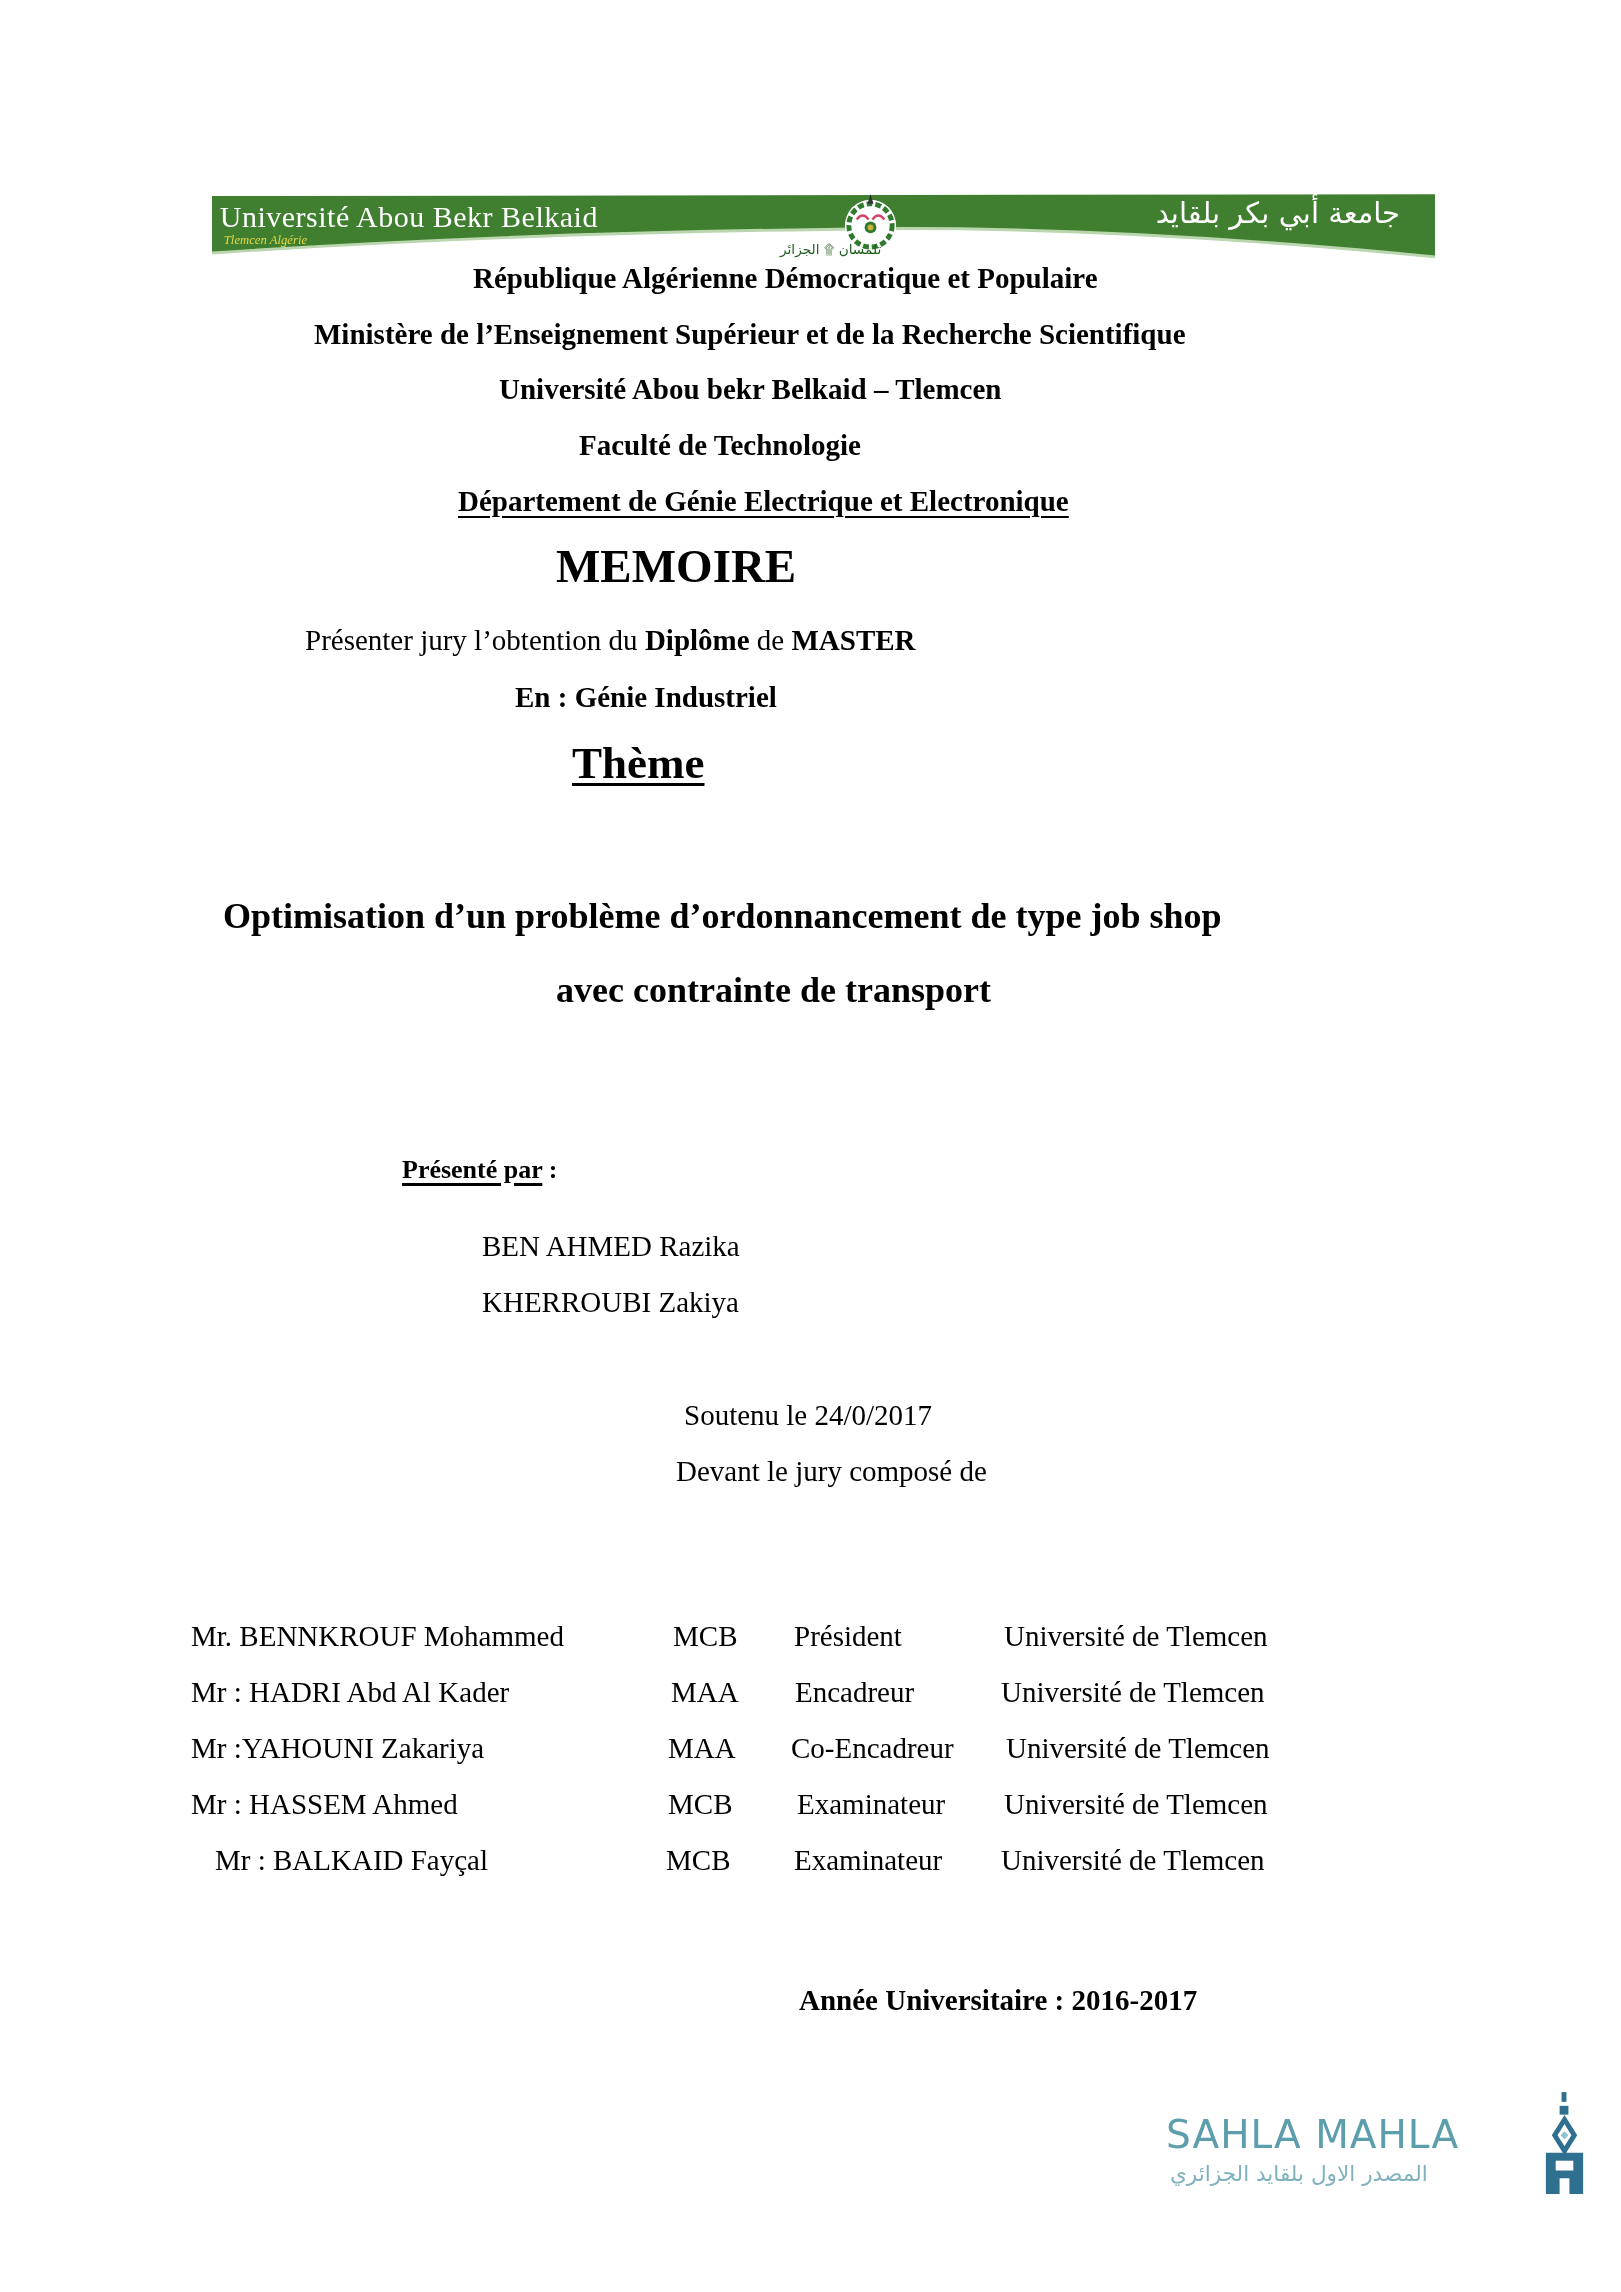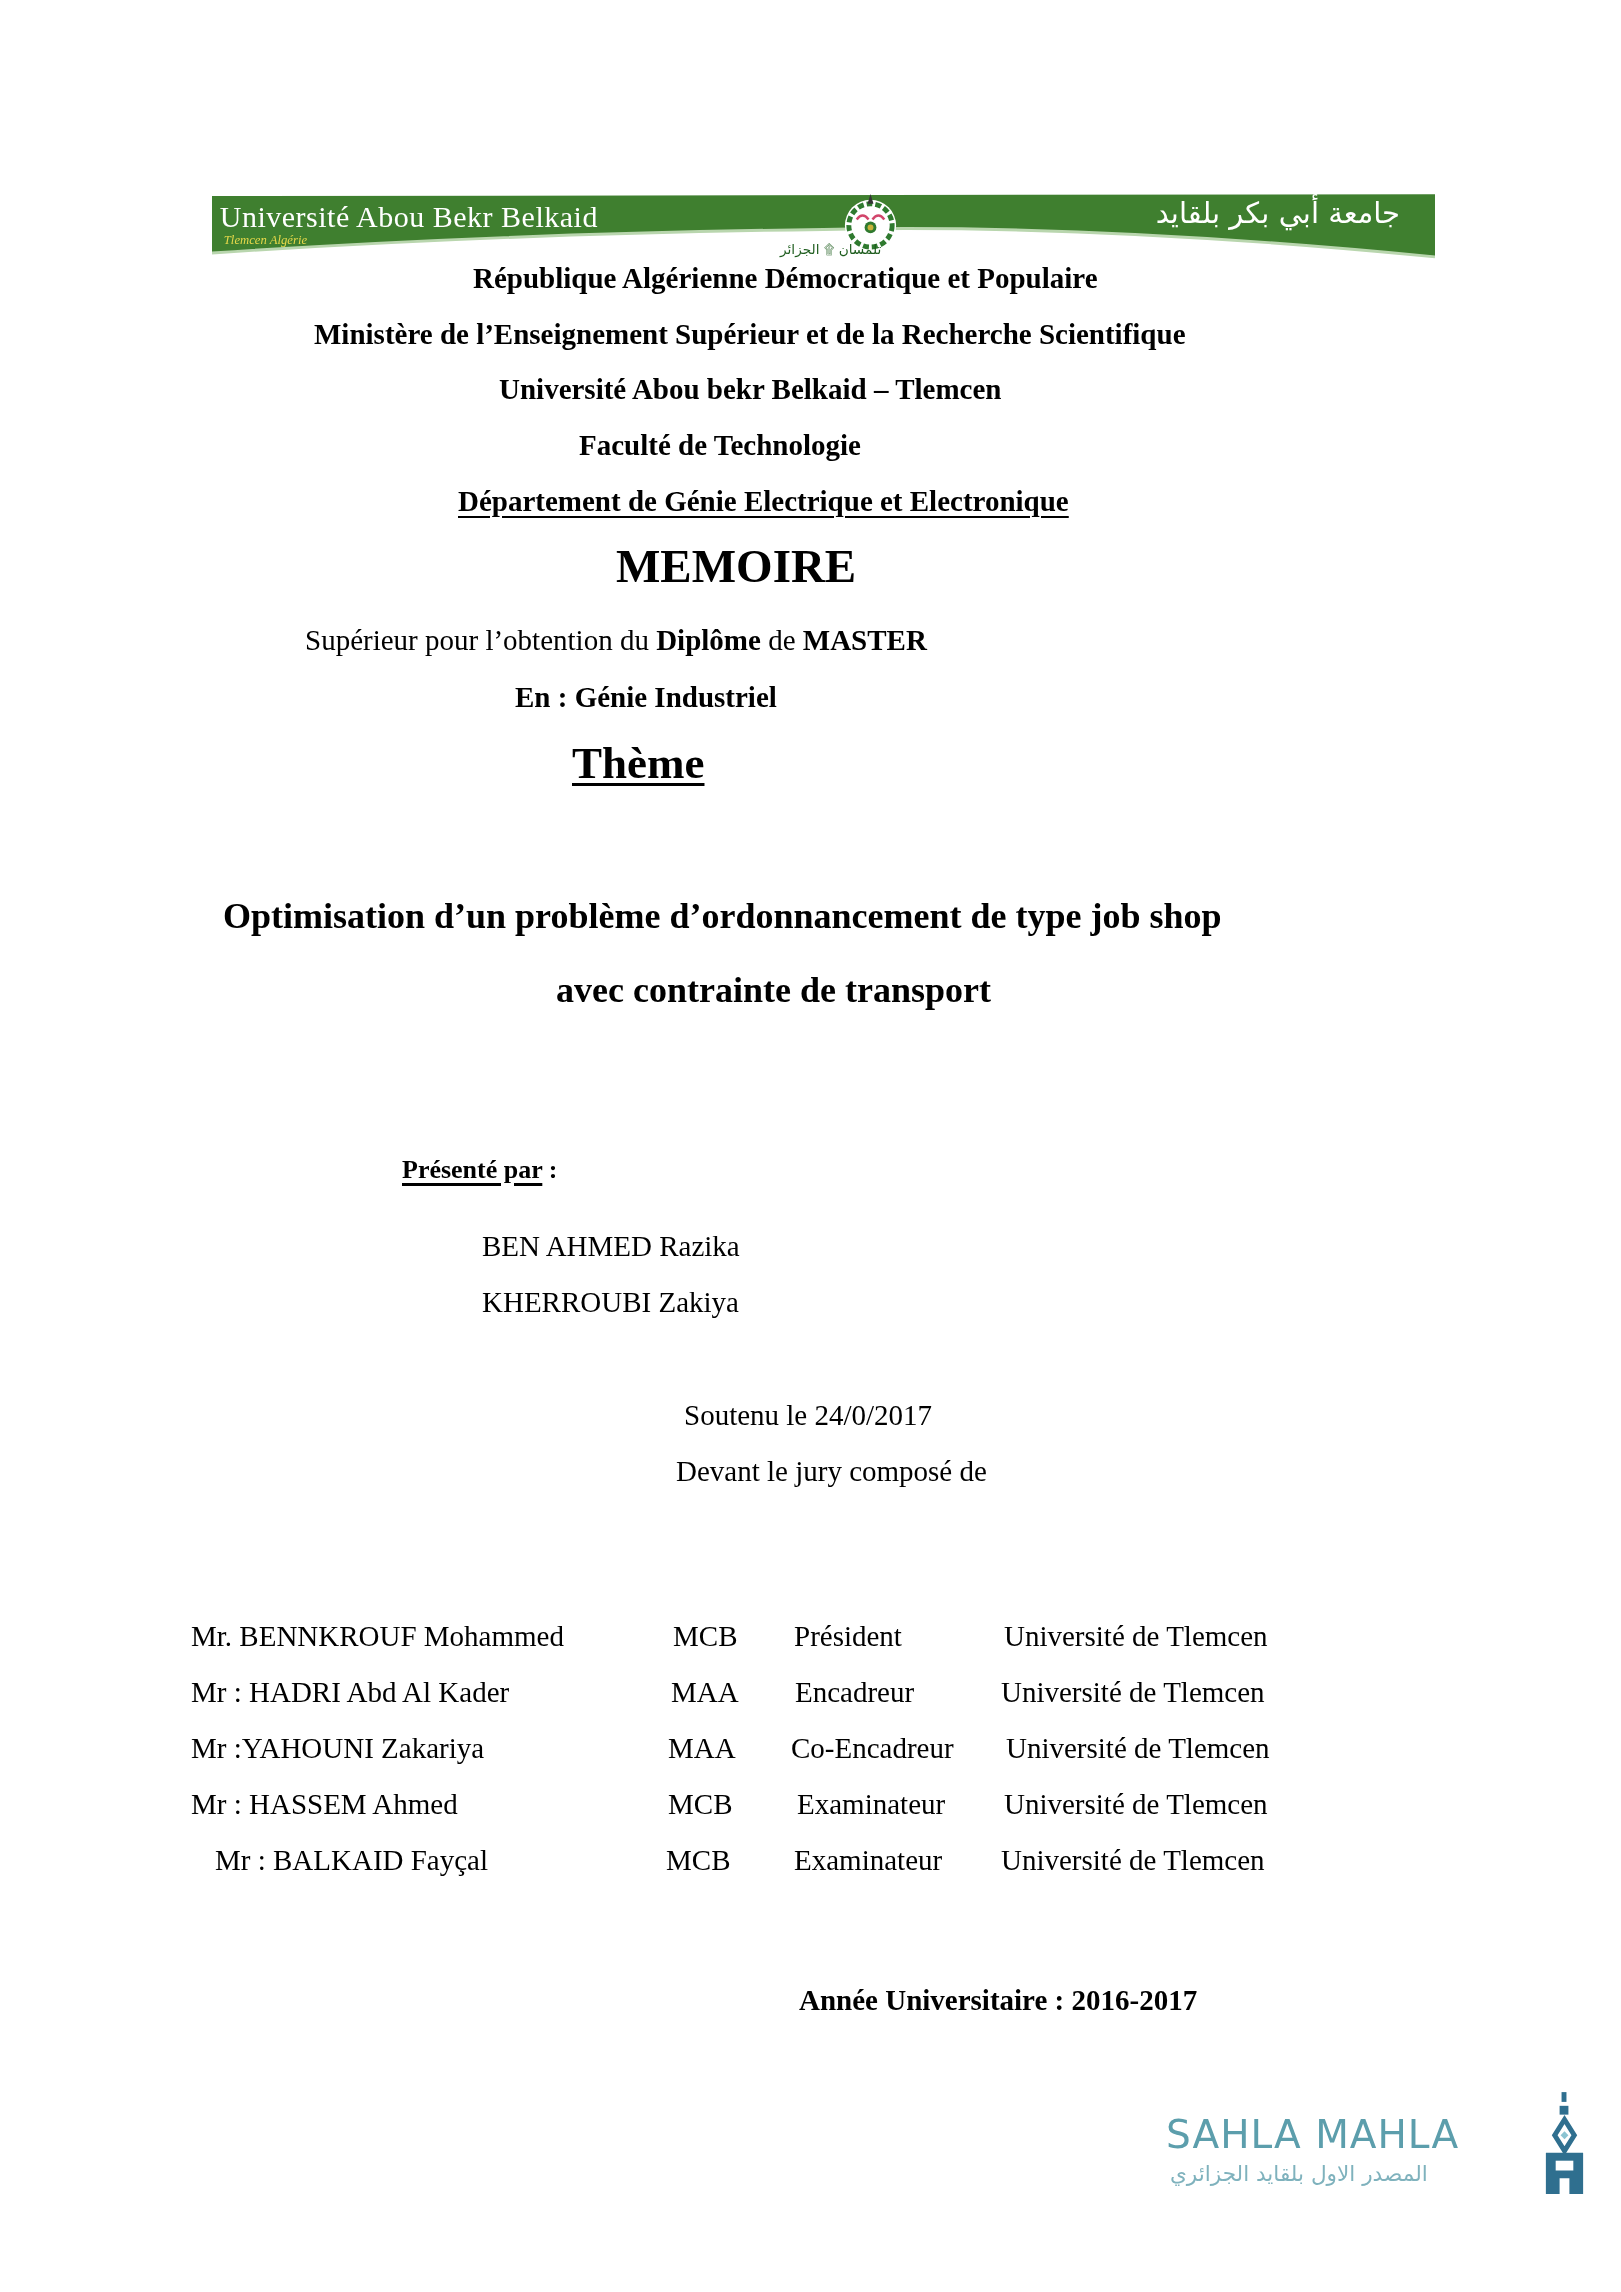--- a/index.html
+++ b/index.html
@@ -56,23 +56,23 @@
   <span class="city">تلمسان ۩ الجزائر</span>
   <span class="ar">جامعة أبي بكر بلقايد</span>
 </div>
 
 <div class="abs b f30" style="left:473px; top:262px;">République Algérienne Démocratique et Populaire</div>
 <div class="abs b f30" style="left:314px; top:318px;">Ministère de l’Enseignement Supérieur et de la Recherche Scientifique</div>
 <div class="abs b f30" style="left:499px; top:373px;">Université Abou bekr Belkaid – Tlemcen</div>
 <div class="abs b f30" style="left:540px; top:429px;margin-left:39px;">Faculté de Technologie</div>
 <div class="abs b f30 u" style="left:458px; top:485px; text-decoration-thickness:2px;">Département de Génie Electrique et Electronique</div>
 
-<div class="abs b f48" style="left:616px; top:539px;">MEMOIRE</div>
+<div class="abs b f48" style="left:556px; top:539px;">MEMOIRE</div>
 <div class="abs f30" style="left:305px; top:624px;">
-  <span>Supérieur pour l’obtention du </span><span class="b">Diplôme</span><span> de </span><span class="b">MASTER</span>
+  <span>Présenter jury l’obtention du </span><span class="b">Diplôme</span><span> de </span><span class="b">MASTER</span>
 </div>
 <div class="abs b f30" style="left:515px; top:681px;">En : Génie Industriel</div>
 <div class="abs b u" style="left:572px; top:737px; font-size:45px;">Thème</div>
 
 <div class="abs b f36" style="left:223px; top:895px;">Optimisation d’un problème d’ordonnancement de type job shop</div>
 <div class="abs b f36" style="left:556px; top:969px;">avec  contrainte de transport</div>
 
 <div class="abs b" style="left:402px; top:1155px; font-size:26px;">
   <span class="u">Présenté par</span><span> :</span>
 </div>

